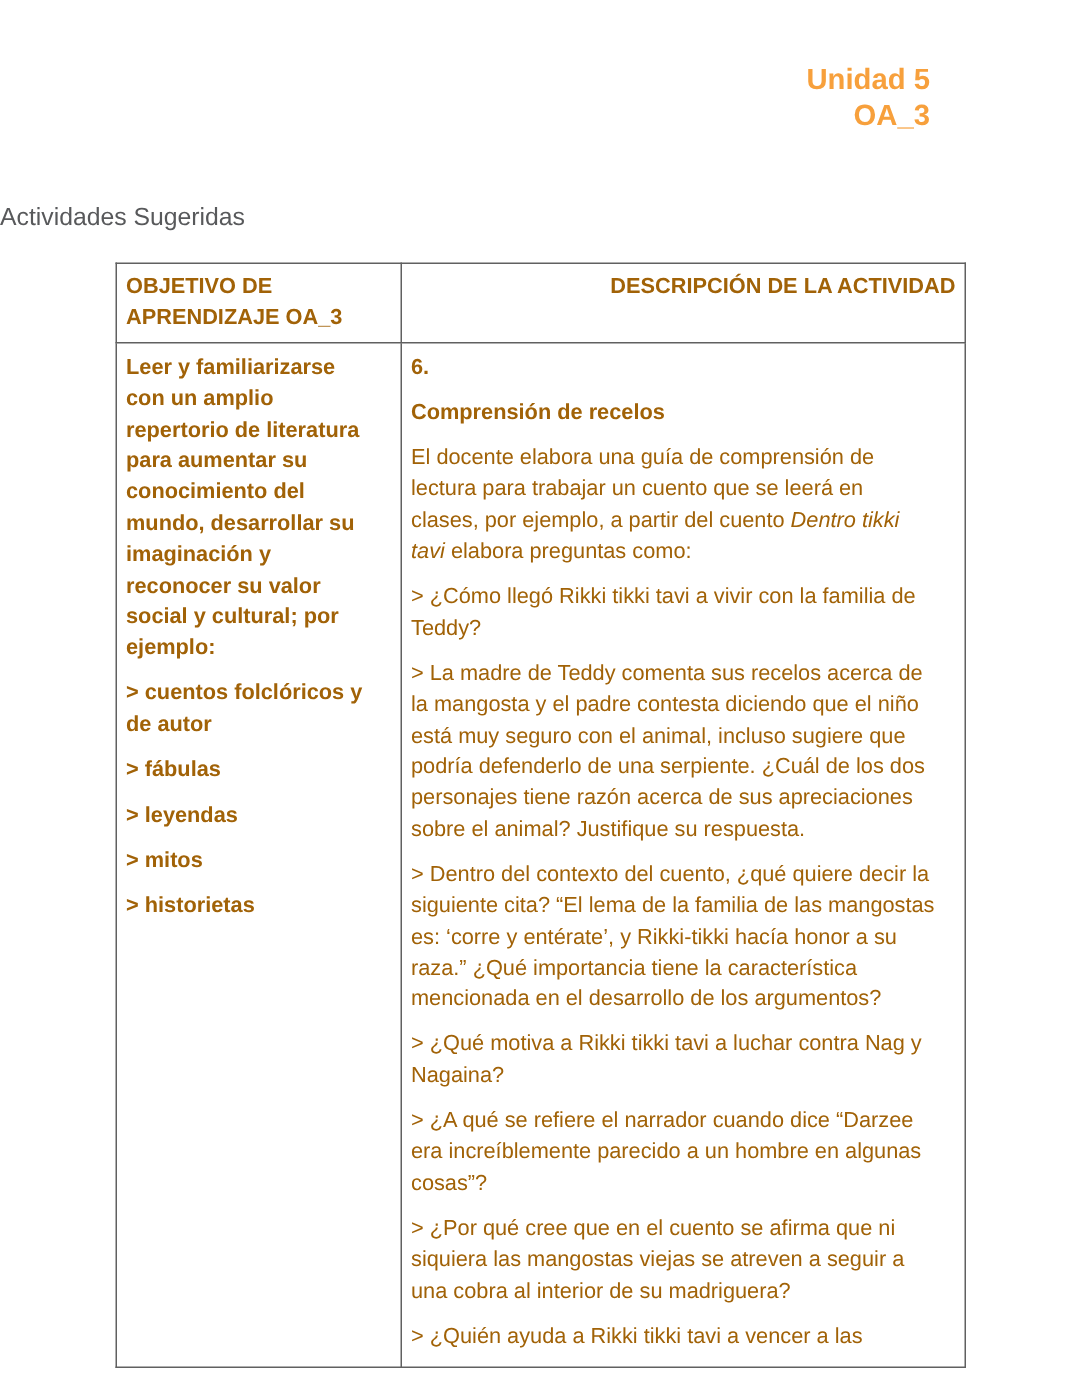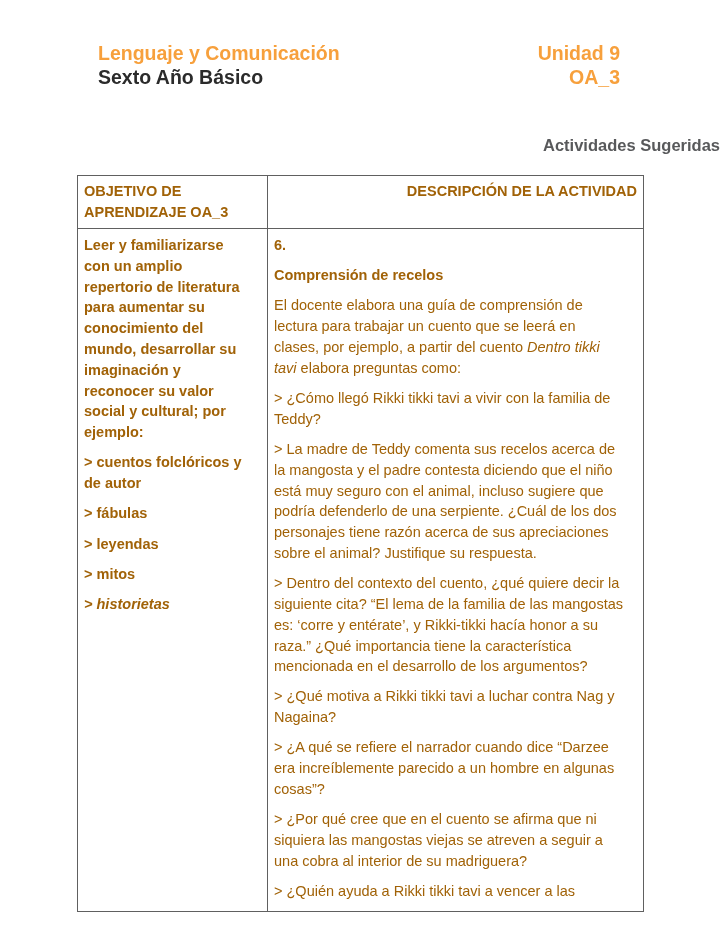--- a/index.html
+++ b/index.html
@@ -39,23 +39,23 @@
     font-size: 19.5px;
     line-height: 23.5px;
   }
 
   
   .doc-title {
     position: absolute;
     top: 136px;
     left: 0;
     width: 100%;
-    text-align: right;
+    text-align: left;
     color: #58595B;
-    font-weight: bold;
+    font-weight: normal;
     font-size: 16.5px;
   }
 
   
   table.activities-table {
     position: absolute;
     left: 77px;
     top: 175px;
     width: 566px;
     border-collapse: collapse;
@@ -80,42 +80,38 @@
   .activities-table td {
     padding: 6px 19px 8px 6px;
     font-size: 14.5px;
     line-height: 20.8px;
   }
 
   .objective-cell p {
     font-weight: bold;
     margin: 0 0 9.4px 0;
   }
-  .objective-cell p:last-child { margin-bottom: 16px; font-style: italic; }
+  .objective-cell p:last-child { margin-bottom: 16px; }
 
   .activity-cell p {
     margin: 0 0 9.4px 0;
   }
   .activity-cell p:last-child { margin-bottom: 1px; }
 
   .bold   { font-weight: bold; }
   .italic { font-style: italic; }
 </style>
 </head>
 <body>
 
 <div class="page">
 
-  <div class="doc-header-left">
-    <div class="subject">Lenguaje y Comunicación</div>
-    <div class="grade">Sexto Año Básico</div>
-  </div>
 
   <div class="doc-header-right">
-    <div class="unit">Unidad 9</div>
+    <div class="unit">Unidad 5</div>
     <div class="oa">OA_3</div>
   </div>
 
   <div class="doc-title">Actividades Sugeridas</div>
 
   <table class="activities-table">
     <colgroup>
       <col style="width:190px">
       <col style="width:376px">
     </colgroup>

